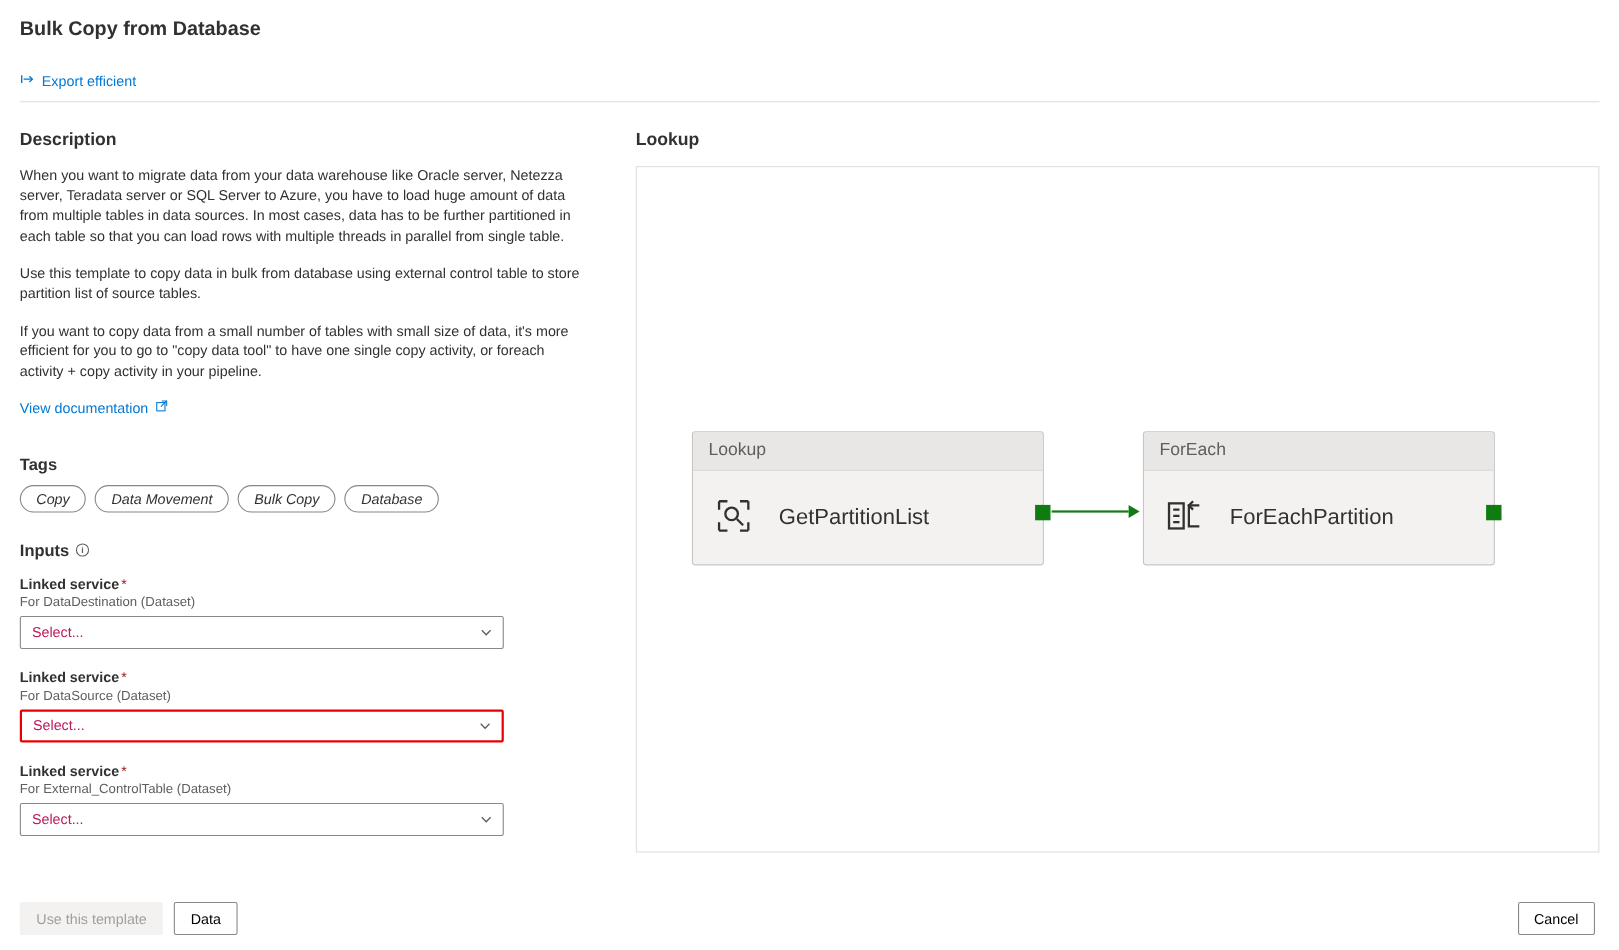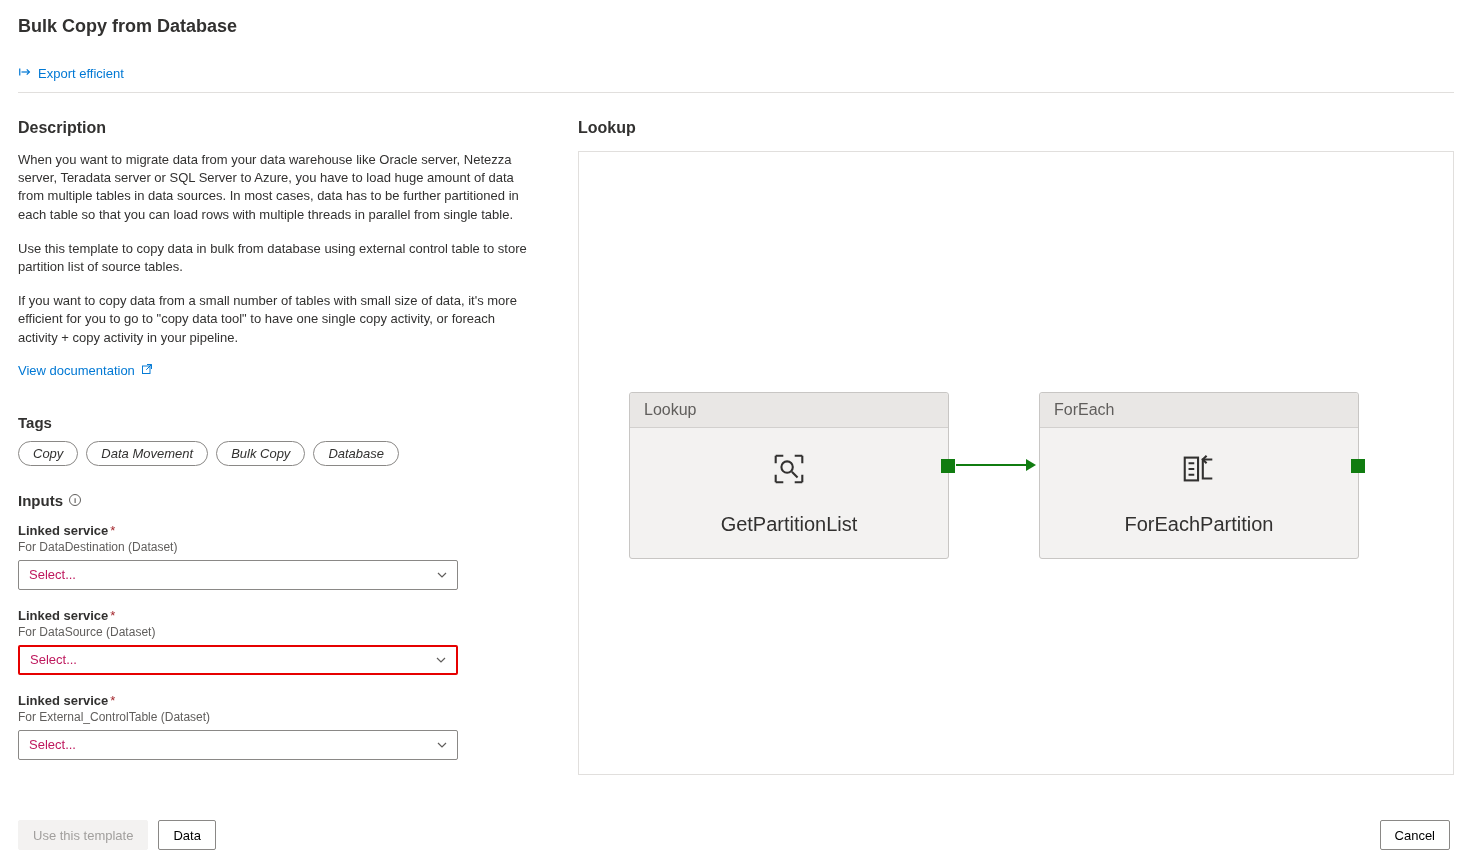--- a/index.html
+++ b/index.html
@@ -145,21 +145,20 @@
     padding: 8px 14px;
     color: #605e5c;
     font-size: 16px;
     border-radius: 3px 3px 0 0;
   }
   .node-body {
     padding: 22px 18px;
     display: flex;
     align-items: center;
     gap: 22px;
-    flex-direction: column;
   }
   .node-name {
     font-size: 20px;
     color: #323130;
   }
   .port-out, .port-in {
     position: absolute;
     width: 14px; height: 14px;
     background: #107c10;
     top: 66px;

